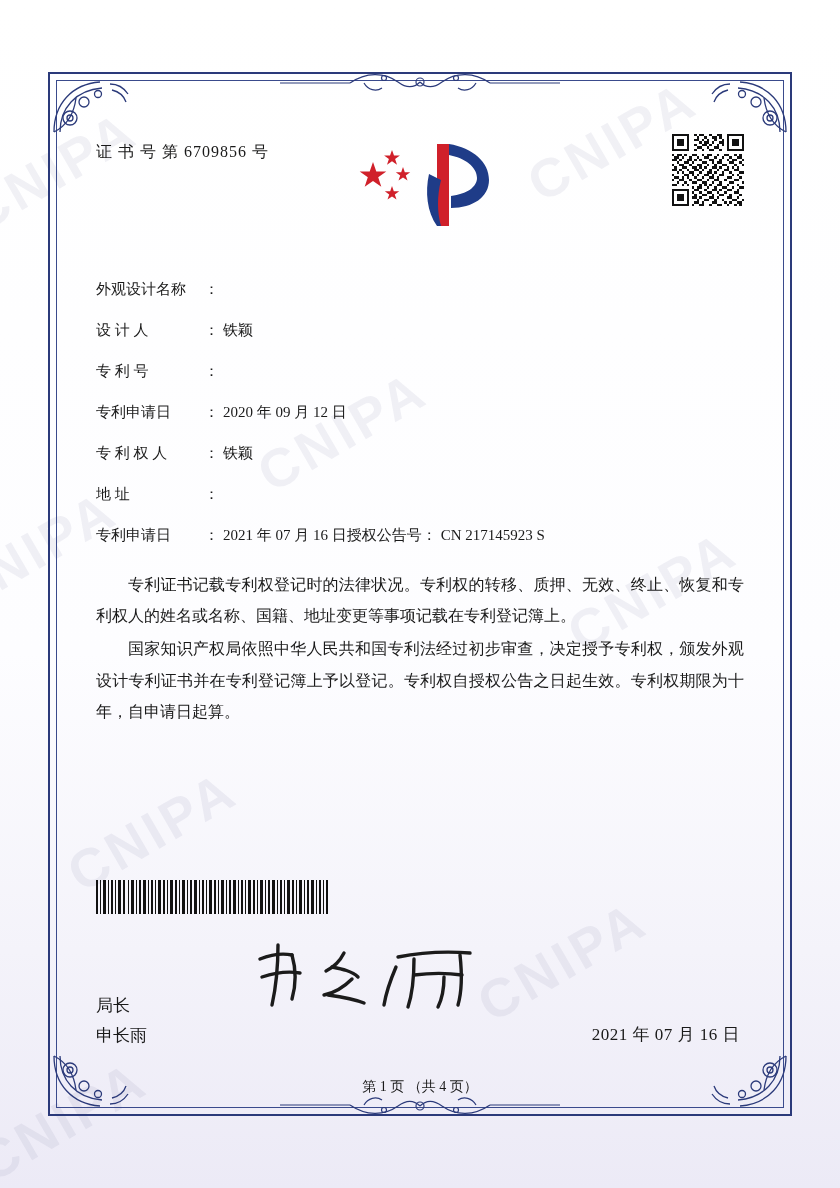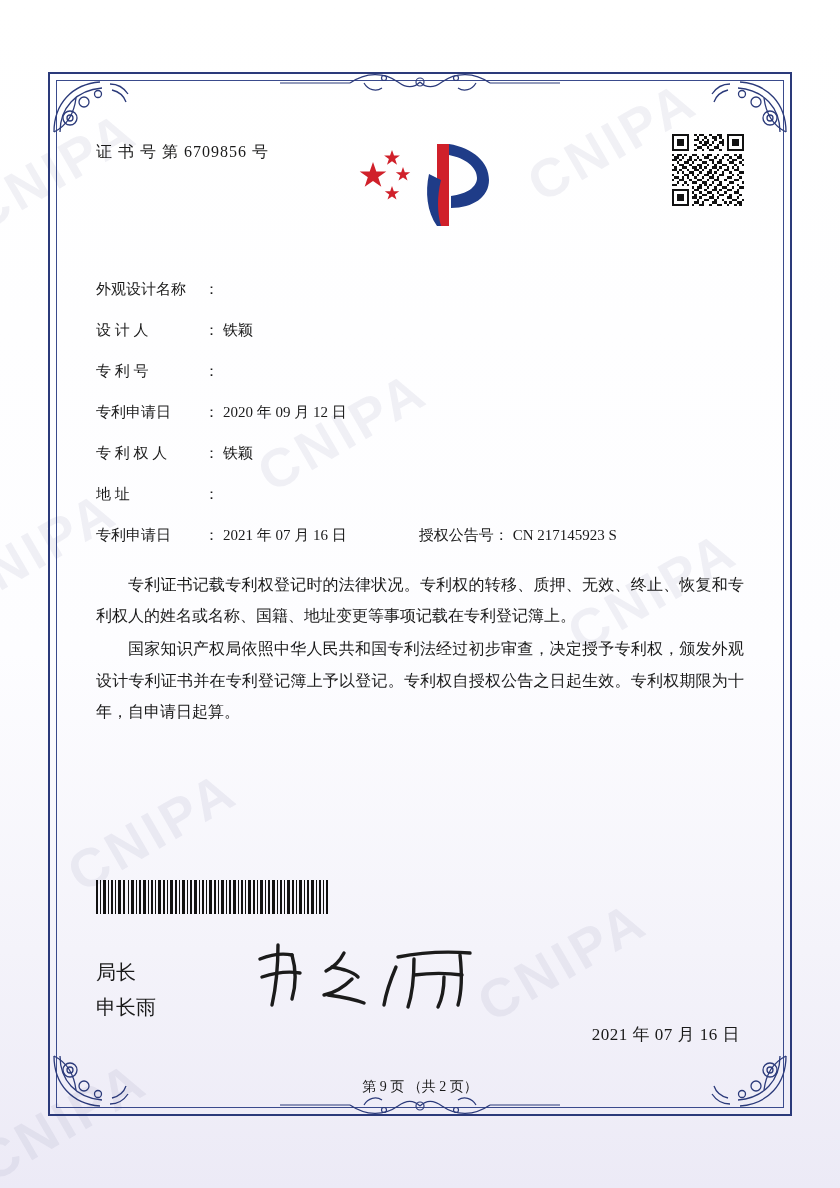--- a/index.html
+++ b/index.html
@@ -149,21 +149,21 @@
   }
   .f-colon { margin-right: 4px; }
   .f-value { flex: 1; }
   .f-value .addr-line2 { display:block; margin-top: 8px; margin-left: 14px;}
 
   .row-inline {
     display: flex;
     align-items: baseline;
     margin-bottom: 26px;
   }
-  .row-inline .pair2 { margin-left: 72px; display:flex; align-items:baseline; }
+  .row-inline .pair2 { display:flex; align-items:baseline; }
   .row-inline .pair2 .f-label { width: auto; flex: 0 0 auto; }
 
   .paragraphs {
     margin-top: 26px;
     font-size: 16px;
     line-height: 1.95;
     text-align: justify;
   }
   .paragraphs p {
     margin: 0 0 2px 0;
@@ -181,23 +181,24 @@
   .barcode svg { display:block; width:100%; height:100%; }
 
   
   .sign-block {
     position: absolute;
     left: 96px;
     top: 955px;
     width: 648px;
   }
   .sign-left {
-    font-size: 20px;
+    font-size: 17px;
     line-height: 1.75;
     float: left;
+    margin-top: 36px;
   }
   .signature {
     position: absolute;
     left: 152px;
     top: -18px;
     width: 250px;
     height: 76px;
     color: #1b1b1b;
   }
   .signature svg { display:block; width:100%; height:100%; }
@@ -713,15 +714,15 @@
         <path d="M166 22 C166 40 164 58 160 70"></path>
         <path d="M166 38 C182 36 200 36 214 38"></path>
         <path d="M212 18 C214 36 214 54 210 68"></path>
         <path d="M196 40 C196 52 194 62 190 70"></path>
         <path d="M148 30 C142 44 138 56 136 68"></path>
       </svg>
     </div>
     <div class="issue-date">2021 年 07 月 16 日</div>
   </div>
 
-  <div class="page-num">第 9 页 （共 2 页）</div>
+  <div class="page-num">第 1 页 （共 4 页）</div>
 
 </div>
 
 </body></html>

